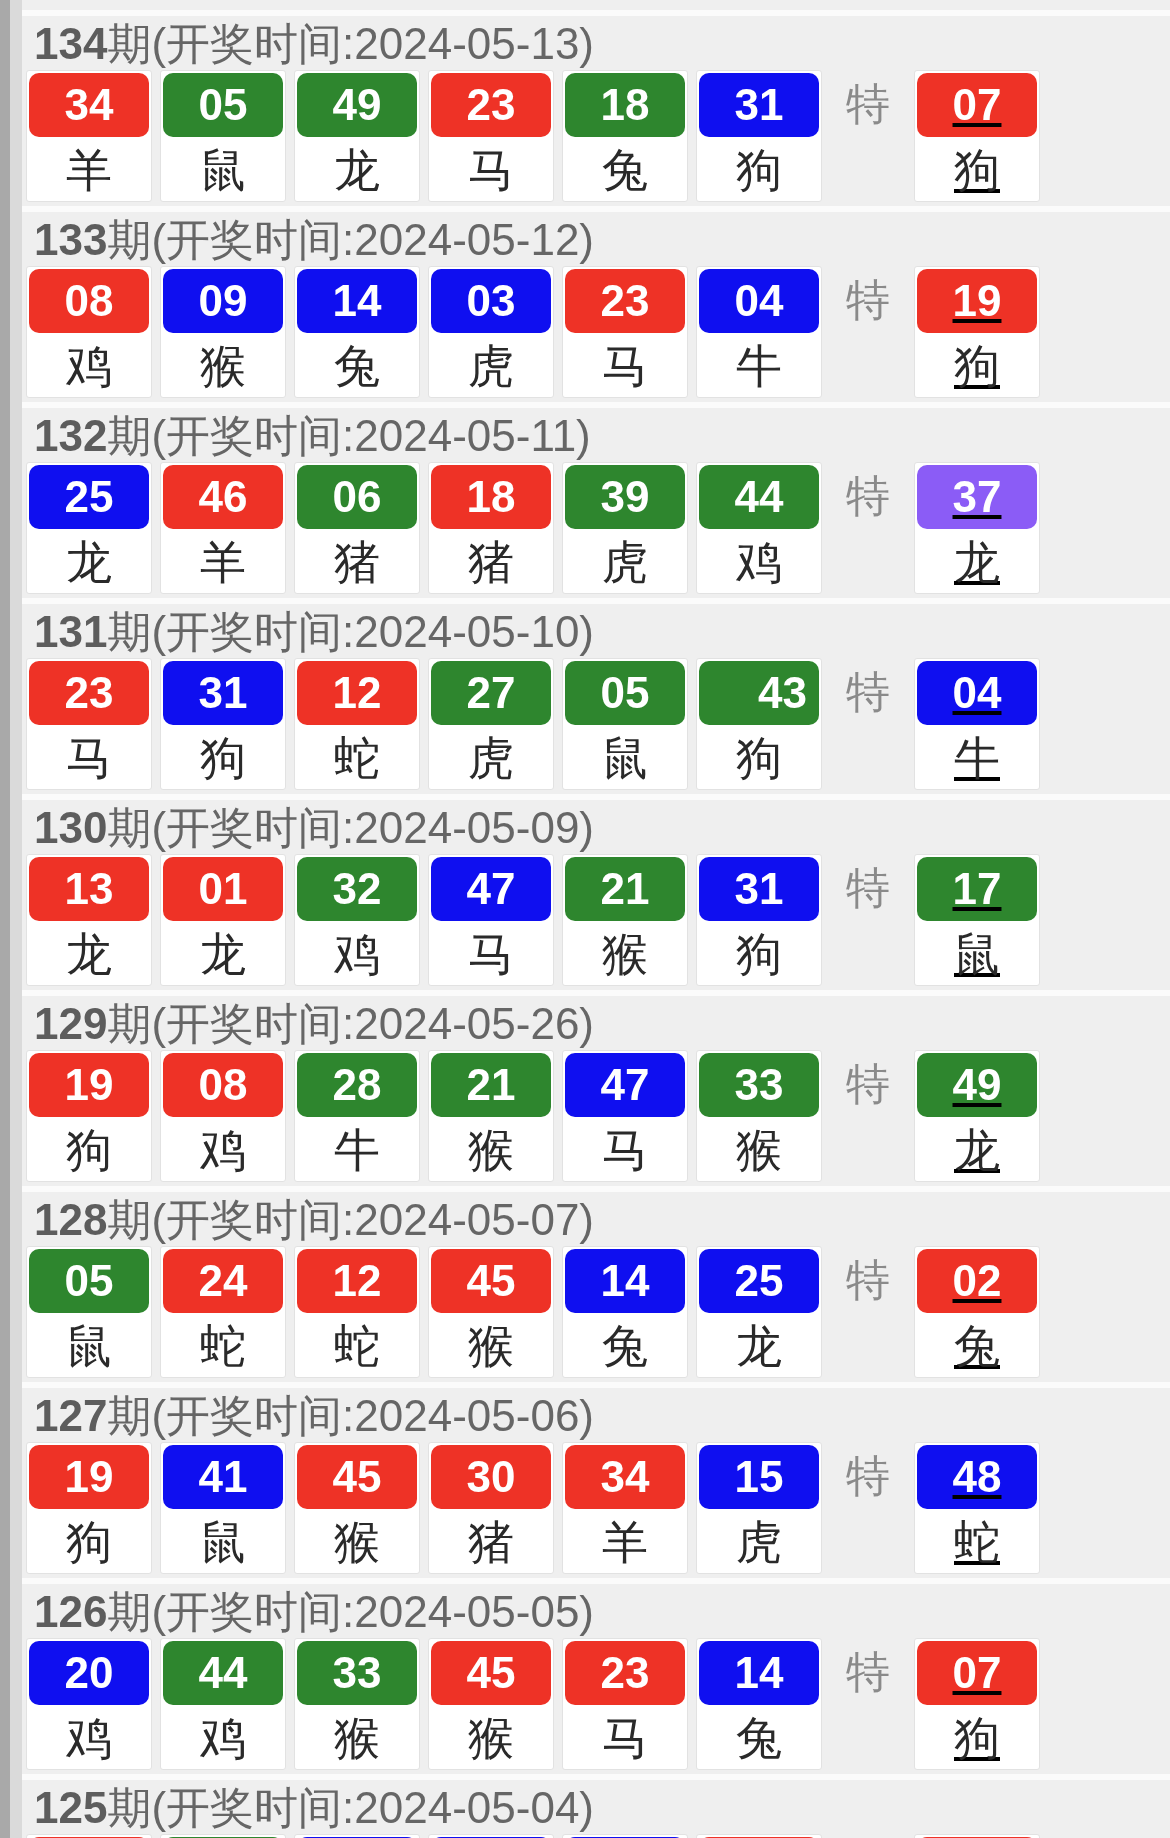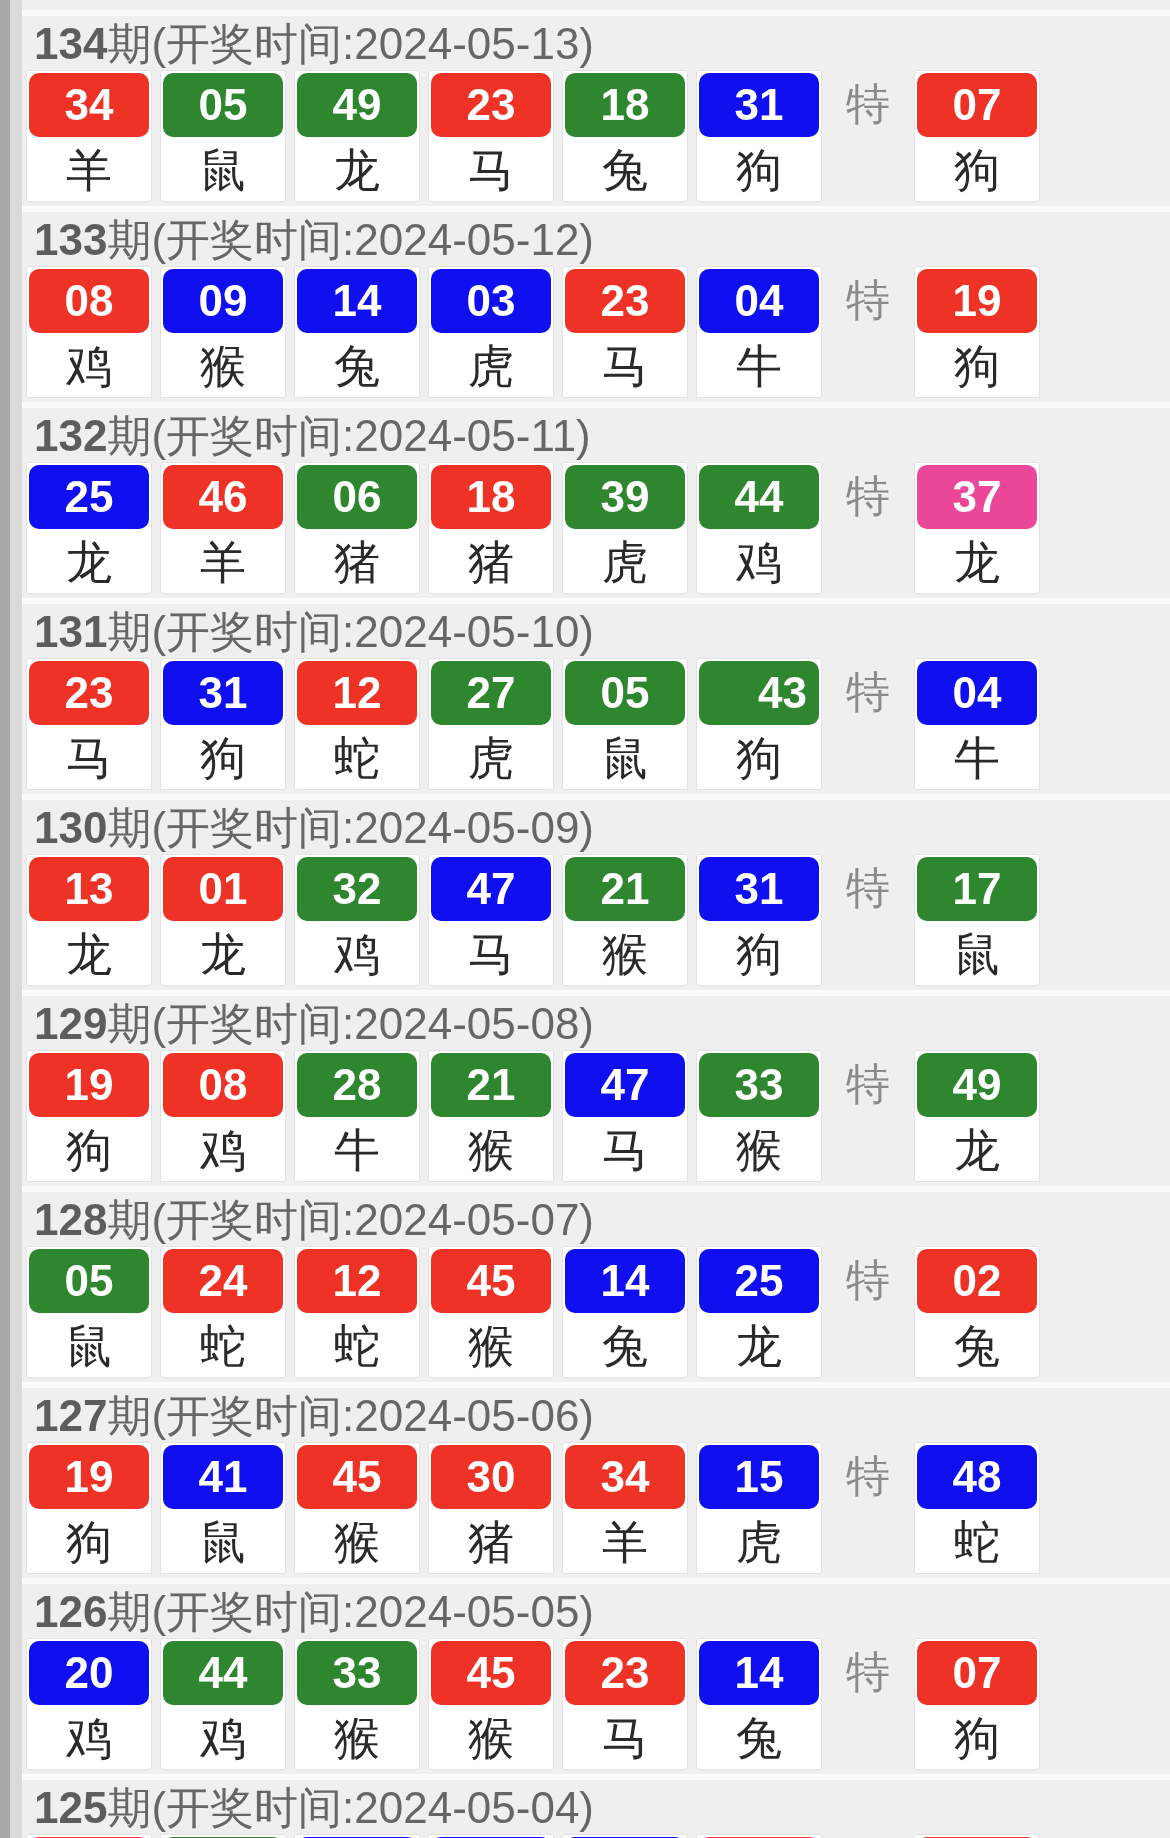--- a/index.html
+++ b/index.html
@@ -27,21 +27,21 @@
     margin-right:8px;text-align:center;flex:none;
   }
   .badge{
     height:64px;margin:2px;border-radius:10px;
     color:#fff;font-weight:bold;font-size:44px;line-height:64px;
     background:#bbb;
   }
   .animal{height:62px;line-height:62px;font-size:46px;color:#2a2a2a;}
   .special-gap{width:60px;margin-left:8px;height:68px;line-height:68px;text-align:center;
     font-size:44px;color:#8a8a8a;flex:none;}
-  .tile.special{margin-left:16px;}
+  .tile.special{margin-left:16px;text-decoration:underline;}
 </style>
 </head>
 <body>
 
 <div class="left-strip"></div>
 <div class="left-strip2"></div>
 <div class="prev-sliver"></div>
 
 <div>
     <section class="draw-block">
@@ -134,21 +134,21 @@
         <div class="tile">
     <div class="badge" style="background: rgb(46, 134, 46);">39</div>
     <div class="animal">虎</div>
   </div>
         <div class="tile">
     <div class="badge" style="background: rgb(46, 134, 46);">44</div>
     <div class="animal">鸡</div>
   </div>
   <div class="special-gap">特</div>
   <div class="tile special">
-    <div class="badge" style="background: #ec4899;">37</div>
+    <div class="badge" style="background: #8b5cf6;">37</div>
     <div class="animal">龙</div>
   </div>
 </div>
   </section>
     <section class="draw-block">
     <div class="draw-header"><span class="period">131</span><span>期(开奖时间:2024-05-10)</span></div>
     <div class="tile-row">
         <div class="tile">
     <div class="badge" style="background: rgb(238, 50, 38);">23</div>
     <div class="animal">马</div>
@@ -208,21 +208,21 @@
     <div class="animal">狗</div>
   </div>
   <div class="special-gap">特</div>
   <div class="tile special">
     <div class="badge" style="background: rgb(46, 134, 46);">17</div>
     <div class="animal">鼠</div>
   </div>
 </div>
   </section>
     <section class="draw-block">
-    <div class="draw-header"><span class="period">129</span><span>期(开奖时间:2024-05-08)</span></div>
+    <div class="draw-header"><span class="period">129</span><span>期(开奖时间:2024-05-26)</span></div>
     <div class="tile-row">
         <div class="tile">
     <div class="badge" style="background: rgb(238, 50, 38);">19</div>
     <div class="animal">狗</div>
   </div>
         <div class="tile">
     <div class="badge" style="background: rgb(238, 50, 38);">08</div>
     <div class="animal">鸡</div>
   </div>
         <div class="tile">

